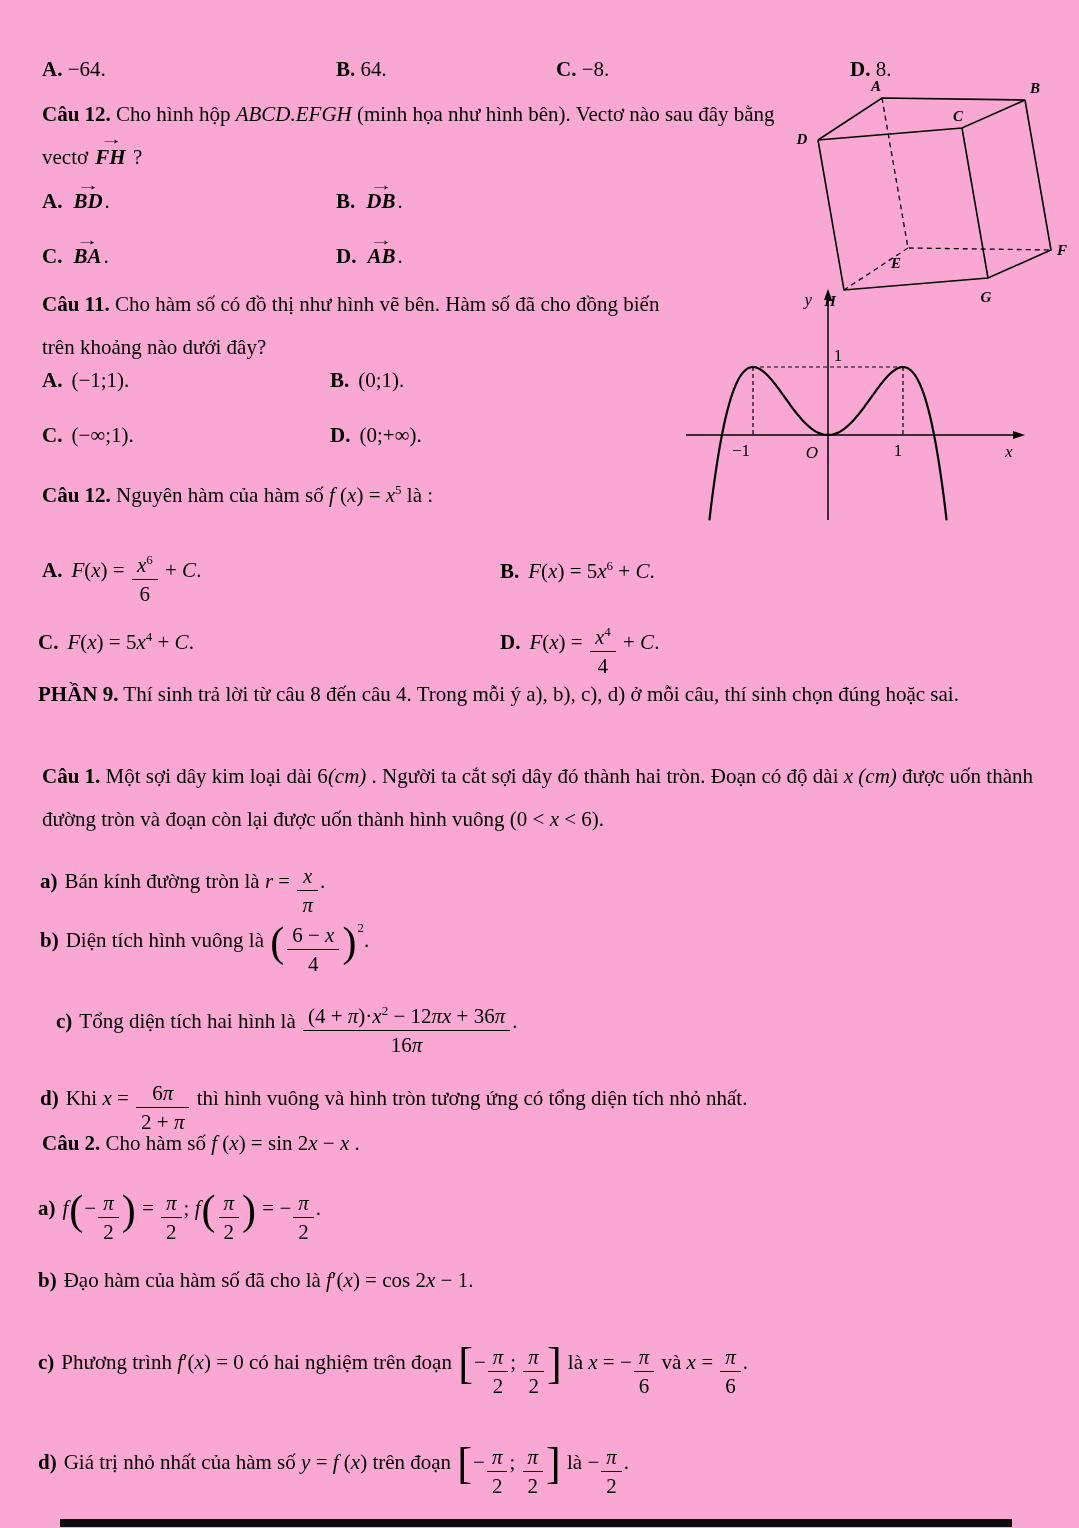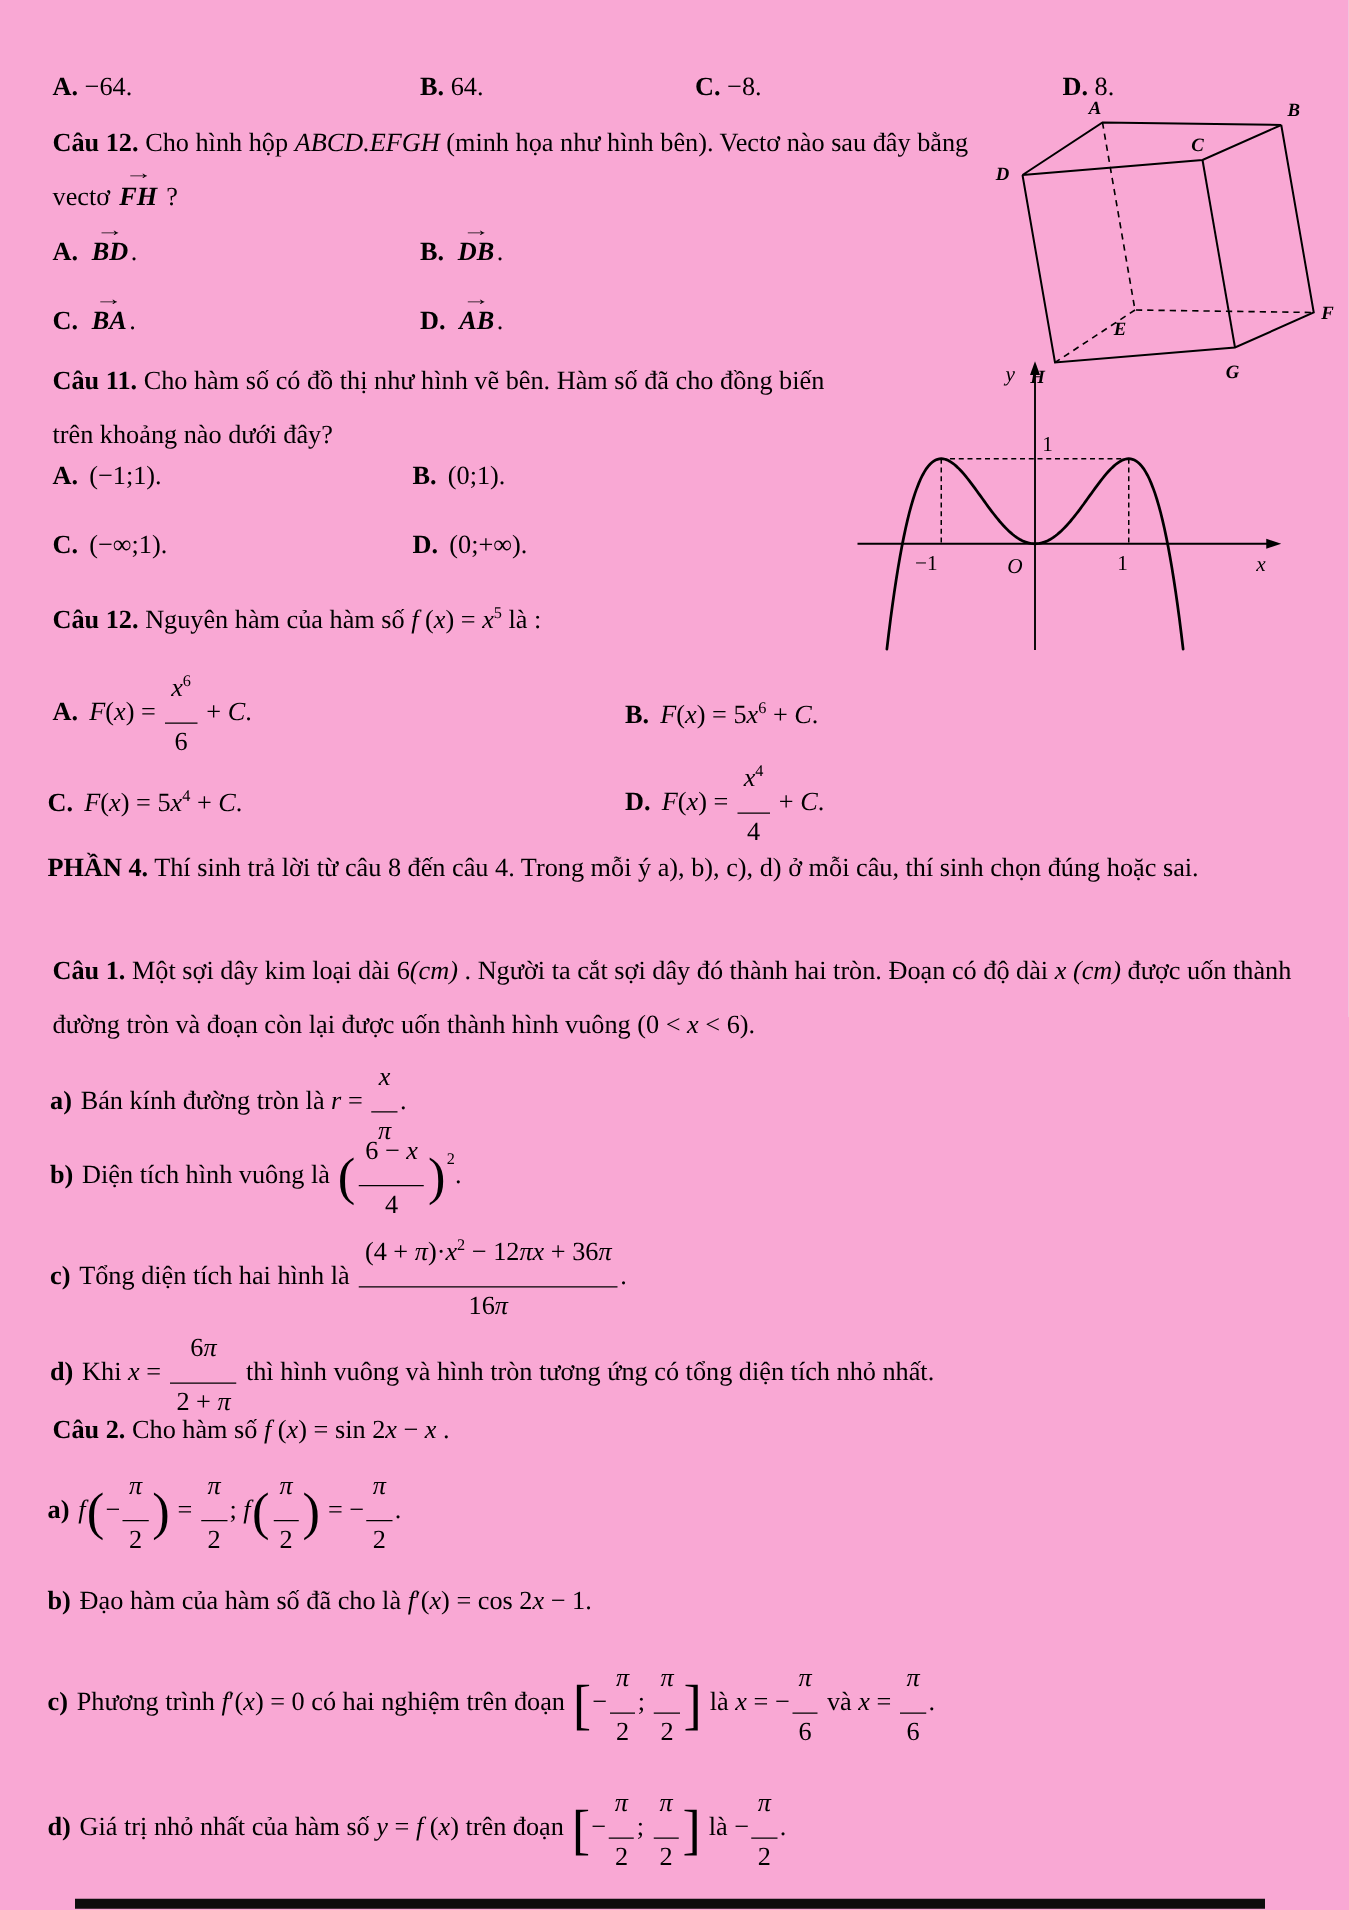--- a/index.html
+++ b/index.html
@@ -9,21 +9,21 @@
   .abs{position:absolute;}
   .para{line-height:2.05;}
   .qlabel{font-weight:bold;}
   .opt-label{font-weight:bold;margin-right:9px;}
   .item-label{font-weight:bold;margin-right:7px;}
   .line{white-space:nowrap;}
   .mi{font-style:italic;}
   .mb{font-weight:normal;}
   .mx{}
   .frac{display:inline-block;vertical-align:middle;text-align:center;line-height:1.15;margin:0 2px;}
-  .frac>.num{display:block;border-bottom:1.5px solid #000;padding:0 5px 16px;}
+  .frac>.num{display:block;border-bottom:1.5px solid #000;padding:0 5px 2px;margin-top:15px;}
   .frac>.den{display:block;padding:2px 5px 0;}
   sup{font-size:0.62em;line-height:0;}
   sup.hi{vertical-align:1.15em;}
   .bigp{display:inline-block;vertical-align:middle;font-size:2em;line-height:1;font-weight:400;padding:0 1px;}
   .vec{display:inline-block;font-weight:bold;font-style:italic;position:relative;padding:0 2px;}
   .vec::before{content:"\2192";position:absolute;left:50%;top:-0.78em;transform:translateX(-50%) scaleX(1.5);
                font-size:0.72em;font-style:normal;font-weight:600;}
   svg text{font-family:"Liberation Serif","DejaVu Serif",serif;}
   .edge-bar{background:#0d0d0d;}
 </style>
@@ -137,33 +137,33 @@
     <b class="opt-label">B.</b><span><span class="mi">F</span><span class="mx">(</span><span class="mi">x</span><span class="mx">) = 5</span><span class="mi">x</span><sup>6</sup><span class="mx"> + </span><span class="mi">C</span><span class="mx">.</span></span>
   </div>
   <div class="abs line" style="left:38px;top:630px">
     <b class="opt-label">C.</b><span><span class="mi">F</span><span class="mx">(</span><span class="mi">x</span><span class="mx">) = 5</span><span class="mi">x</span><sup>4</sup><span class="mx"> + </span><span class="mi">C</span><span class="mx">.</span></span>
   </div>
   <div class="abs line" style="left:500px;top:610px">
     <b class="opt-label">D.</b><span><span class="mi">F</span><span class="mx">(</span><span class="mi">x</span><span class="mx">) = </span><span class="frac"><span class="num"><span class="mi">x</span><sup>4</sup></span><span class="den"><span class="mx">4</span></span></span><span class="mx"> + </span><span class="mi">C</span><span class="mx">.</span></span>
   </div>
 
   <div class="abs para" style="left:38px;top:673px;width:1012px">
-    <b class="qlabel">PHẦN 4.</b><span><span class="mx"> Thí sinh trả lời từ câu 8 đến câu 4. Trong mỗi ý </span><span class="mb">a), b), c), d)</span><span class="mx"> ở mỗi câu, thí sinh chọn đúng hoặc sai.</span></span>
+    <b class="qlabel">PHẦN 9.</b><span><span class="mx"> Thí sinh trả lời từ câu 8 đến câu 4. Trong mỗi ý </span><span class="mb">a), b), c), d)</span><span class="mx"> ở mỗi câu, thí sinh chọn đúng hoặc sai.</span></span>
   </div>
 
   <div class="abs para" style="left:42px;top:755px;width:1008px">
     <b class="qlabel">Câu 1.</b><span><span class="mx"> Một sợi dây kim loại dài 6</span><span class="mi">(cm)</span><span class="mx"> . Người ta cắt sợi dây đó thành hai tròn. Đoạn có độ dài </span><span class="mi">x (cm)</span><span class="mx"> được uốn thành đường tròn và đoạn còn lại được uốn thành hình vuông (0 &lt; </span><span class="mi">x</span><span class="mx"> &lt; 6).</span></span>
   </div>
   <div class="abs line" style="left:40px;top:849px">
     <b class="item-label">a)</b><span><span class="mx">Bán kính đường tròn là </span><span class="mi">r</span><span class="mx"> = </span><span class="frac"><span class="num"><span class="mi">x</span></span><span class="den"><span class="mi">π</span></span></span><span class="mx">.</span></span>
   </div>
   <div class="abs line" style="left:40px;top:908px">
     <b class="item-label">b)</b><span><span class="mx">Diện tích hình vuông là </span><span class="bigp">(</span><span class="frac"><span class="num"><span class="mx">6 − </span><span class="mi">x</span></span><span class="den"><span class="mx">4</span></span></span><span class="bigp">)</span><sup class="hi">2</sup><span class="mx">.</span></span>
   </div>
-  <div class="abs line" style="left:40px;top:989px">
+  <div class="abs line" style="left:56px;top:989px">
     <b class="item-label">c)</b><span><span class="mx">Tổng diện tích hai hình là </span><span class="frac"><span class="num"><span class="mx">(4 + </span><span class="mi">π</span><span class="mx">)·</span><span class="mi">x</span><sup>2</sup><span class="mx"> − 12</span><span class="mi">πx</span><span class="mx"> + 36</span><span class="mi">π</span></span><span class="den"><span class="mx">16</span><span class="mi">π</span></span></span><span class="mx">.</span></span>
   </div>
   <div class="abs line" style="left:40px;top:1066px">
     <b class="item-label">d)</b><span><span class="mx">Khi </span><span class="mi">x</span><span class="mx"> = </span><span class="frac"><span class="num"><span class="mx">6</span><span class="mi">π</span></span><span class="den"><span class="mx">2 + </span><span class="mi">π</span></span></span><span class="mx"> thì hình vuông và hình tròn tương ứng có tổng diện tích nhỏ nhất.</span></span>
   </div>
 
   <div class="abs line" style="left:42px;top:1131px">
     <b class="qlabel">Câu 2.</b><span><span class="mx"> Cho hàm số </span><span class="mi">f</span><span class="mx"> (</span><span class="mi">x</span><span class="mx">) = sin 2</span><span class="mi">x</span><span class="mx"> − </span><span class="mi">x</span><span class="mx"> .</span></span>
   </div>
   <div class="abs line" style="left:38px;top:1176px">

